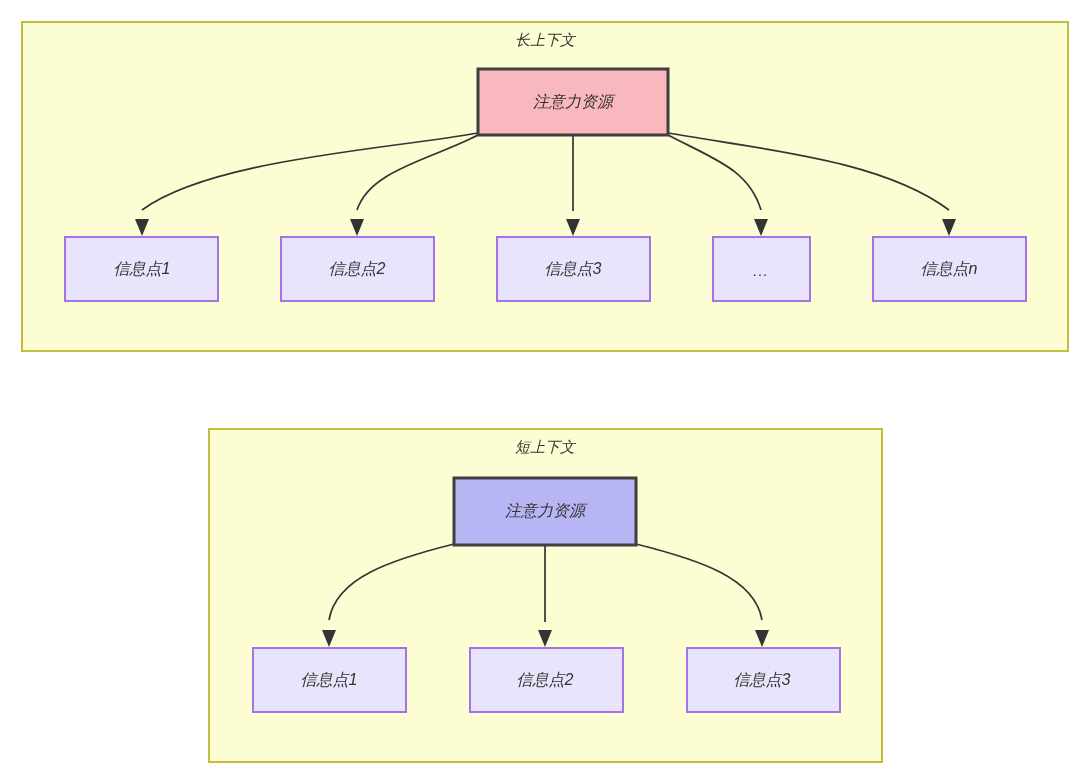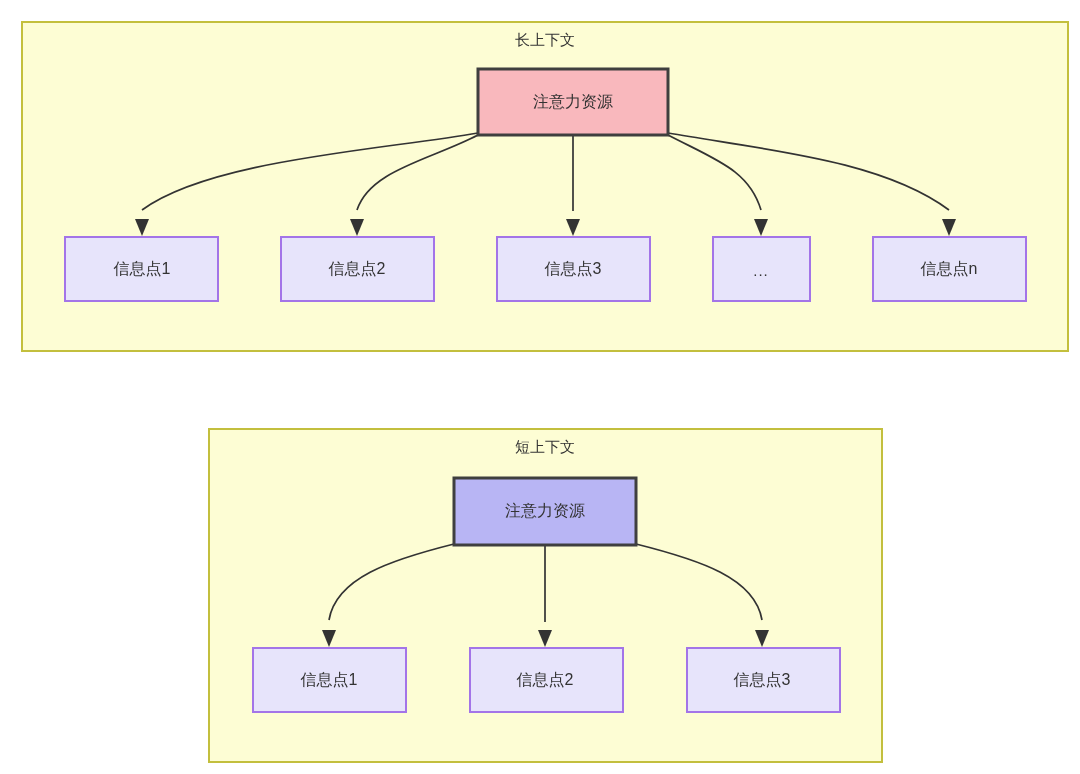--- a/index.html
+++ b/index.html
@@ -12,20 +12,21 @@
     height: 774px;
     position: relative;
     font-family: "Liberation Sans", "DejaVu Sans", sans-serif;
     overflow: hidden;
   }
   #stage {
     position: absolute;
     left: 0; top: 0;
     width: 1060px;
     height: 774px;
+    font-style: italic;
   }
   svg.diagram {
     position: absolute;
     left: 0; top: 0;
     width: 1080px;
     height: 774px;
   }
   .panel-rect {
     fill: #fdfdd4;
     stroke: #c3bf3d;

